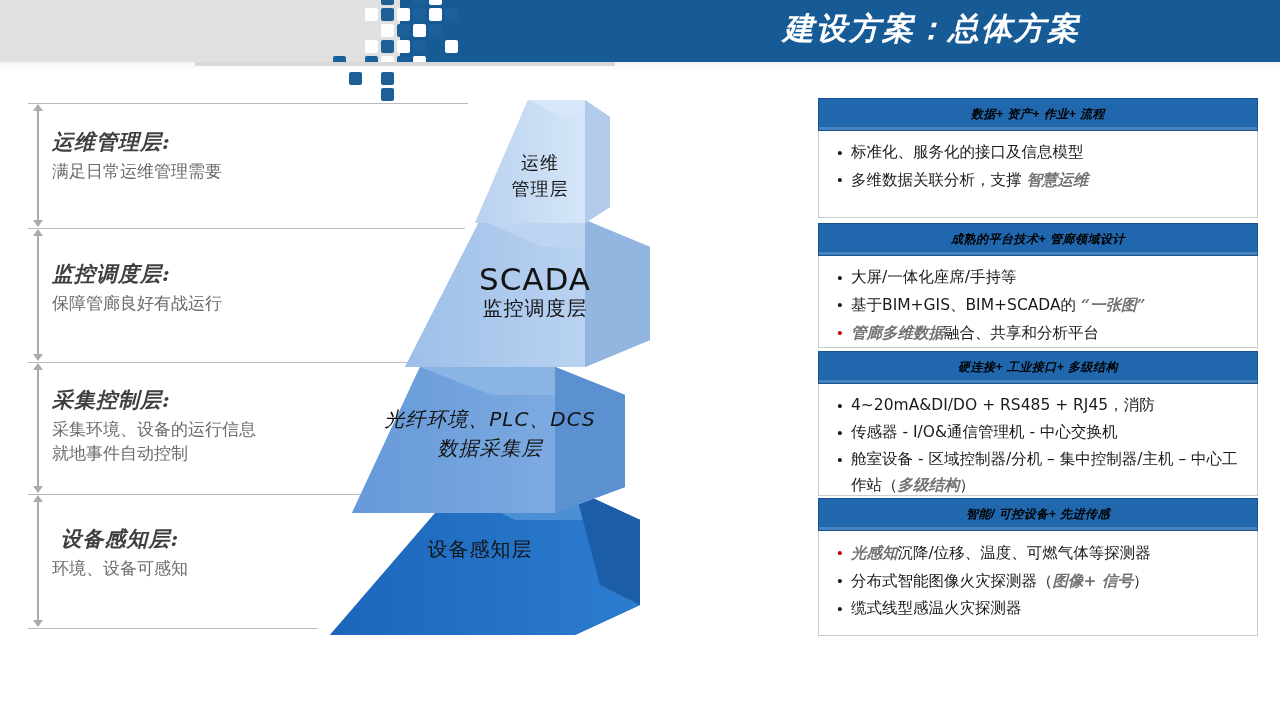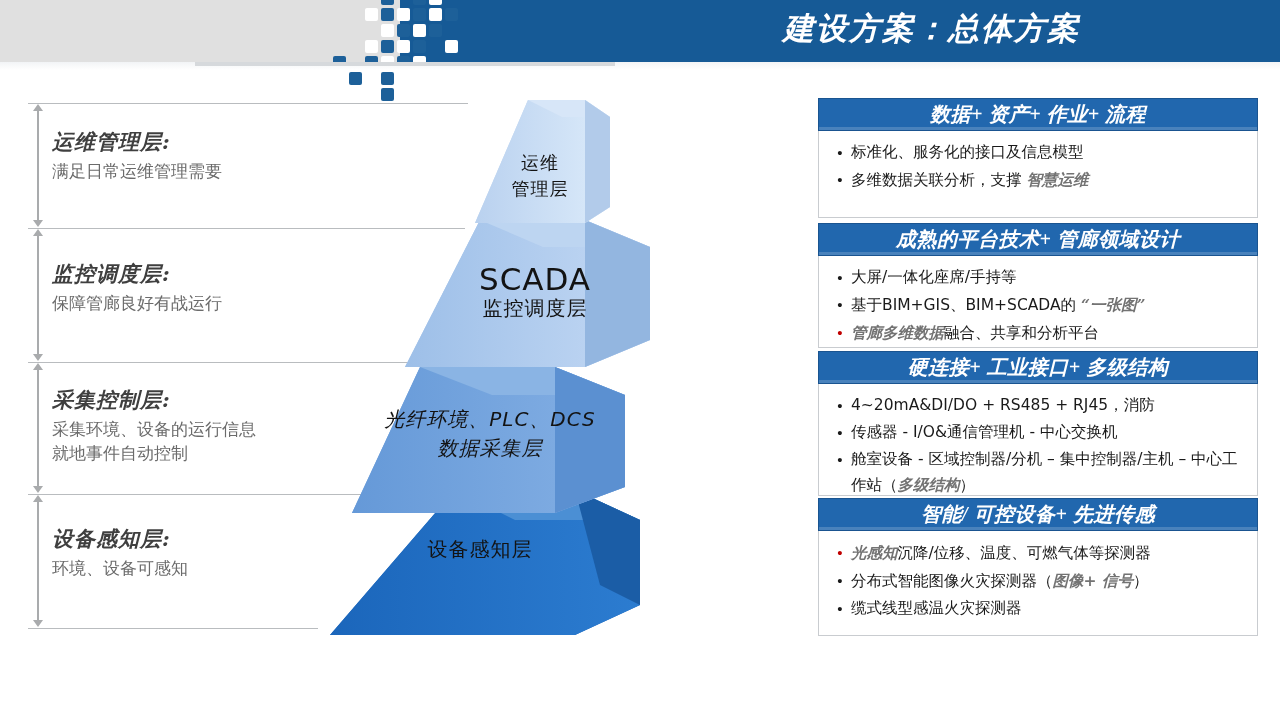--- a/index.html
+++ b/index.html
@@ -63,23 +63,23 @@
   
   .panels { position: absolute; left: 818px; top: 98px; width: 448px; }
   .panel { position: absolute; left: 0; width: 440px; }
   .panel-hd {
     height: 33px; background: #2167AE;
     border: 1px solid #1b5party; border: 1px solid #1a5490;
     box-shadow: inset 0 -3px 0 rgba(255,255,255,.18);
     display: flex; align-items: center; justify-content: center;
   }
   .panel-hd span {
-    color: #ffffff; font-size: 20px; font-weight: bold; font-style: italic;
+    color: #000000; font-size: 12px; font-weight: bold; font-style: italic;
     letter-spacing: .5px; white-space: nowrap;
-    font-family: Liberation Serif, serif;
+    font-family: Liberation Sans, sans-serif;
   }
   .panel-bd {
     background: #ffffff; border: 1px solid #c9ccd0; border-top: none;
     padding: 9px 6px 9px 10px;
   }
   .bullet-row { display: flex; align-items: flex-start; margin-bottom: 2px; }
   .bullet-dot {
     flex: 0 0 22px; font-size: 15px; line-height: 25px; text-align: center;
     color: #1a1a1a;
   }
@@ -154,21 +154,21 @@
     </div>
     <div class="lbl" style="top:190px;">
       <div class="t">监控调度层:</div>
       <div class="d">保障管廊良好有战运行</div>
     </div>
     <div class="lbl" style="top:316px;">
       <div class="t">采集控制层:</div>
       <div class="d" style="white-space:pre-line;">采集环境、设备的运行信息
 就地事件自动控制</div>
     </div>
-    <div class="lbl" style="top:455px;">
+    <div class="lbl" style="top:455px;text-align:center;">
       <div class="t">设备感知层:</div>
       <div class="d">环境、设备可感知</div>
     </div>
   </div>
 
   <div class="pyramid">
     <svg width="470" height="540" viewBox="0 0 470 540">
       <defs>
         <linearGradient id="g1f" x1="0" y1="0" x2="1" y2="0">
           <stop offset="0" stop-color="#b9d1ef"></stop>

